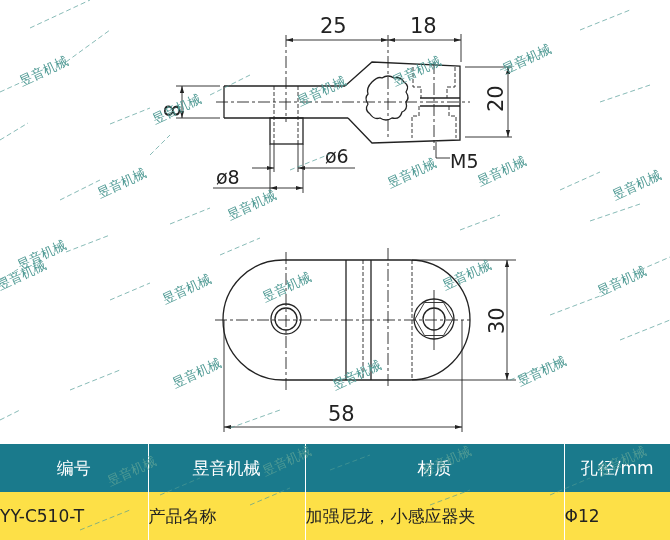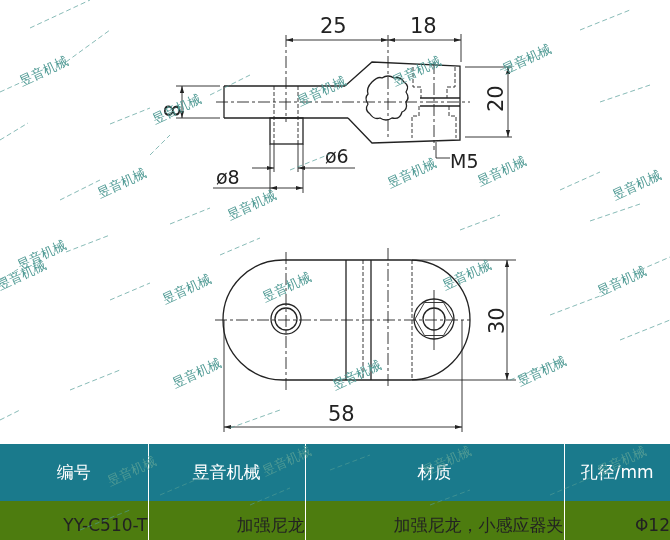--- a/index.html
+++ b/index.html
@@ -1,21 +1,21 @@
 <!DOCTYPE html>
 <html><head>
 <meta charset="utf-8">
 <style>
   html, body { margin: 0; padding: 0; background: #ffffff; }
   body { width: 670px; height: 540px; position: relative; overflow: hidden; font-family: "DejaVu Sans", sans-serif; }
   .drawing { position: absolute; left: 0; top: 0; width: 670px; height: 444px; }
   .drawing text { font-family: "DejaVu Sans", sans-serif; fill: #222; }
   .spec-table { position: absolute; left: 0; top: 444px; width: 670px; height: 96px; border-collapse: collapse; table-layout: fixed; }
-  .spec-table th { background: #1a7a8c; color: #ffffff; font-weight: normal; font-size: 17px; height: 57px; border-right: 1px solid #ffffff; padding: 0; text-align: center; }
-  .spec-table td { background: #4d7c0f; color: #222; font-size: 17px; height: 48px; border-right: 1px solid #ffffff; padding: 0; text-align: right; }
+  .spec-table th { background: #1a7a8c; color: #ffffff; font-weight: normal; font-size: 17px; height: 48px; border-right: 1px solid #ffffff; padding: 0; text-align: center; }
+  .spec-table td { background: #fde047; color: #222; font-size: 17px; height: 48px; border-right: 1px solid #ffffff; padding: 0; text-align: left; }
   .spec-table th:last-child, .spec-table td:last-child { border-right: none; }
   .wm { position: absolute; left: 0; top: 0; width: 670px; height: 540px; pointer-events: none; }
   .wm text { font-family: "DejaVu Sans", sans-serif; fill: #4f9a94; font-size: 13px; }
 </style>
 </head>
 <body>
 
 <svg class="drawing" viewBox="0 0 670 444" xmlns="http://www.w3.org/2000/svg">
   <defs>
     <marker id="arr" viewBox="0 0 10 10" refX="10" refY="5" markerWidth="8" markerHeight="8" orient="auto-start-reverse">
@@ -124,21 +124,21 @@
     <tr>
       <th>编号</th>
       <th>昱音机械</th>
       <th>材质</th>
       <th>孔径/mm</th>
     </tr>
   </thead>
   <tbody>
     <tr>
       <td>YY-C510-T</td>
-      <td>加强尼龙</td>
+      <td>产品名称</td>
       <td>加强尼龙，小感应器夹</td>
       <td>Φ12</td>
     </tr>
   </tbody>
 </table>
 
 <svg class="wm" viewBox="0 0 670 540" xmlns="http://www.w3.org/2000/svg">
   <g stroke="#4f9a94" stroke-width="0.8" stroke-dasharray="5,3" fill="none" opacity="0.85">
     <line x1="30" y1="28" x2="90" y2="0"></line>
     <line x1="0" y1="92" x2="22" y2="82"></line>

